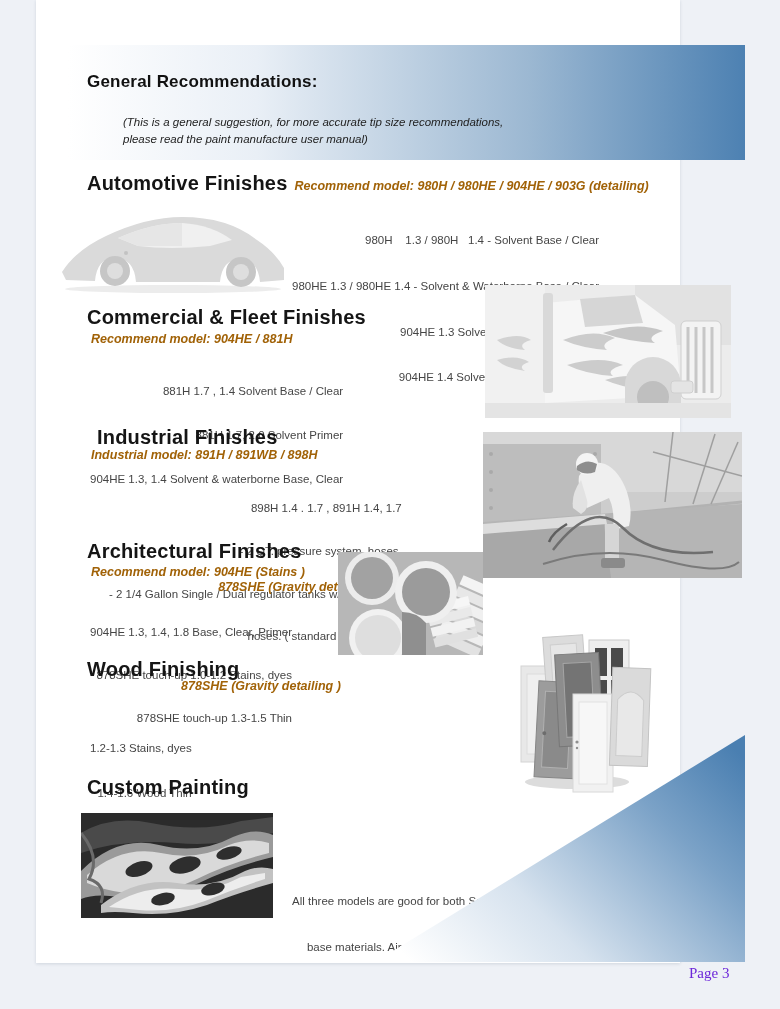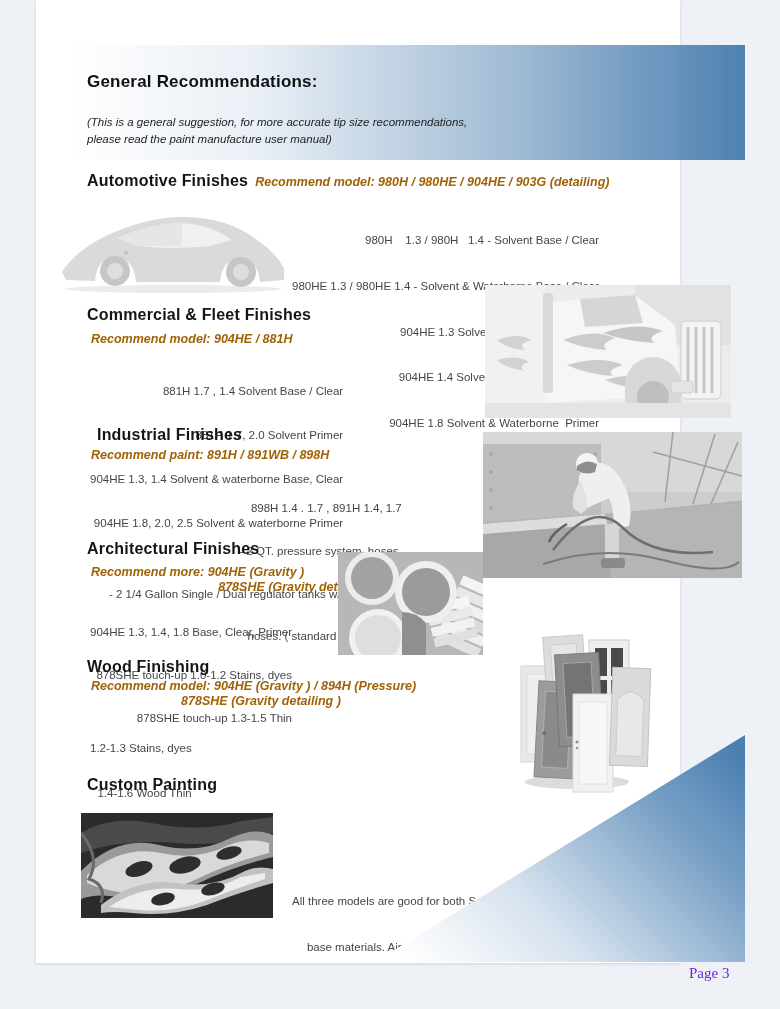--- a/index.html
+++ b/index.html
@@ -8,22 +8,22 @@
     background:#eef1f6;
     font-family:"Liberation Sans","DejaVu Sans",sans-serif;
     -webkit-font-smoothing:antialiased;
   }
   .abs{position:absolute;}
   .page{
     position:absolute;left:36px;top:0;width:644px;height:963px;
     background:#ffffff;box-shadow:0 1px 3px rgba(40,60,90,.15);
   }
   .h1{font-size:17px;font-weight:bold;color:#111;letter-spacing:.2px;}
-  .note{font-size:11.5px;font-style:italic;color:#222;line-height:1.5;}
-  .sec-title{font-size:16px;font-weight:bold;color:#151515;letter-spacing:.2px;}
+  .note{font-size:11.5px;font-style:italic;color:#222;line-height:1.5;margin-left:36px;}
+  .sec-title{font-size:20px;font-weight:bold;color:#151515;letter-spacing:.2px;}
   .rec{font-size:12.5px;font-weight:bold;font-style:italic;color:#a16207;line-height:15px;}
   .body{font-size:11.5px;color:#454545;white-space:pre;text-align:right;}
   .body div{white-space:pre;}
   .pad4{padding-left:4px;}
   .pad11{padding-left:11px;}
   .pagenum{font-family:"Liberation Serif","DejaVu Serif",serif;font-size:15px;color:#6d28d9;}
   .titleline{display:flex;align-items:baseline;gap:7px;}
   svg{display:block;}
 </style>
 </head>
@@ -58,30 +58,28 @@
         <circle cx="181" cy="74" r="8" fill="#dedede"></circle>
       <circle cx="66" cy="55" r="2" fill="#c2c2c2"></circle>
     </svg>
   </div>
 
   <div class="abs body" style="left:256px;top:203px;line-height:15.2px;">
     <div>980H    1.3 / 980H   1.4 - Solvent Base / Clear</div>
     <div>980HE 1.3 / 980HE 1.4 - Solvent &amp; Waterborne Base / Clear</div>
     <div>904HE 1.3 Solvent &amp; Waterborne Base</div>
     <div>904HE 1.4 Solvent &amp; Waterborne Clear</div>
-    <div>904HE 1.8 Solvent &amp; Waterborne  Primer</div>
   </div>
 
   <div class="abs sec-title" style="left:51px;top:306px;">Commercial &amp; Fleet Finishes</div>
   <div class="abs rec" style="left:55px;top:332px;">Recommend model: 904HE / 881H</div>
   <div class="abs body" style="left:54px;top:355px;line-height:14.6px;">
     <div>881H 1.7 , 1.4 Solvent Base / Clear</div>
     <div>881H 1.7, 2.0 Solvent Primer</div>
     <div>904HE 1.3, 1.4 Solvent &amp; waterborne Base, Clear</div>
-    <div>904HE 1.8, 2.0, 2.5 Solvent &amp; waterborne Primer</div>
   </div>
 
   <div class="abs" style="left:449px;top:285px;width:246px;height:133px;">
     <svg width="246" height="133" viewBox="0 0 246 133">
       <rect width="246" height="133" fill="#ececec"></rect>
       <rect x="150" y="0" width="96" height="60" fill="#e2e2e2"></rect>
       <rect x="0" y="0" width="60" height="133" fill="#f1f1f1"></rect>
       <path d="M60 18 L150 10 L190 40 L196 110 L60 118 Z" fill="#f6f6f6"></path>
       <polygon points="95,14 150,10 158,38 100,42" fill="#d6d6d6"></polygon>
       <rect x="196" y="36" width="40" height="78" rx="5" fill="#f3f3f3" stroke="#cfcfcf"></rect>
@@ -99,21 +97,21 @@
       <path d="M118 48 q34 -12 60 -2 q-18 6 -8 12 q-30 -2 -52 -10 Z" fill="#c6c6c6"></path>
       <path d="M120 95 q26 -8 44 0 q-14 4 -8 9 q-20 -2 -36 -9 Z" fill="#cccccc"></path>
       <path d="M140 100 a28 28 0 0 1 56 0 L196 118 L140 118 Z" fill="#d8d8d8"></path>
       <circle cx="168" cy="112" r="16" fill="#bfbfbf"></circle>
       <rect x="186" y="96" width="22" height="12" rx="3" fill="#e4e4e4" stroke="#cfcfcf"></rect>
       <rect x="0" y="118" width="246" height="15" fill="#e4e4e4"></rect>
     </svg>
   </div>
 
   <div class="abs sec-title" style="left:61px;top:426px;">Industrial Finishes</div>
-  <div class="abs rec" style="left:55px;top:448px;">Recommend paint: 891H / 891WB / 898H</div>
+  <div class="abs rec" style="left:55px;top:448px;">Industrial model: 891H / 891WB / 898H</div>
   <div class="abs body" style="left:57px;top:473px;line-height:14.2px;margin-left:12px;">
     <div>898H 1.4 . 1.7 , 891H 1.4, 1.7</div>
     <div class="pad4">- 2 QT. pressure system, hoses,</div>
     <div class="pad4">- 2 1/4 Gallon Single / Dual regulator tanks w/ customized</div>
     <div class="pad11">hoses. ( standard 2’ hose set )</div>
   </div>
 
   <div class="abs" style="left:447px;top:432px;width:259px;height:146px;">
     <svg width="259" height="146" viewBox="0 0 259 146">
       <rect width="259" height="146" fill="#cdcdcd"></rect>
@@ -145,21 +143,21 @@
       <rect x="122" y="92" width="14" height="36" fill="#d6d6d6"></rect>
       <rect x="118" y="126" width="24" height="10" rx="3" fill="#8a8a8a"></rect>
       <path d="M70 118 q40 -52 70 -22 t90 24" stroke="#6f6f6f" stroke-width="2.5" fill="none"></path>
       <path d="M60 132 q60 -20 120 -4 t76 2" stroke="#7a7a7a" stroke-width="2" fill="none"></path>
       <path d="M84 92 q-14 8 -18 18" stroke="#5f5f5f" stroke-width="2.5" fill="none"></path>
     </svg>
   </div>
 
   <div class="abs sec-title" style="left:51px;top:540px;">Architectural Finishes</div>
   <div class="abs rec" style="left:55px;top:565px;width:287px;">
-    <div>Recommend more: 904HE (Gravity )</div>
+    <div>Recommend model: 904HE (Stains )</div>
     <div style="text-align:right;">878SHE (Gravity detailing )</div>
   </div>
   <div class="abs body" style="left:54px;top:597px;line-height:14.2px;">
     <div>904HE 1.3, 1.4, 1.8 Base, Clear, Primer</div>
     <div>878SHE touch-up 1.0-1.2 Stains, dyes</div>
     <div>878SHE touch-up 1.3-1.5 Thin</div>
   </div>
 
   <div class="abs" style="left:302px;top:552px;width:145px;height:103px;">
     <svg width="145" height="103" viewBox="0 0 145 103">
@@ -183,21 +181,20 @@
       <circle cx="88" cy="40" r="31" fill="#efefef"></circle>
         <circle cx="88" cy="40" r="24" fill="#9b9b9b"></circle>
       <circle cx="40" cy="86" r="29" fill="#f1f1f1"></circle>
         <circle cx="40" cy="86" r="23" fill="#dedede"></circle>
       <path d="M64 60 a31 31 0 0 1 24 11 L88 103 L64 103 Z" fill="#8f8f8f"></path>
     </svg>
   </div>
 
   <div class="abs sec-title" style="left:51px;top:658px;">Wood Finishing</div>
   <div class="abs rec" style="left:55px;top:679px;width:340px;">
-    <div>Recommend model: 904HE (Gravity ) / 894H (Pressure)</div>
     <div style="text-align:center;">878SHE (Gravity detailing )</div>
   </div>
   <div class="abs body" style="left:54px;top:711px;line-height:15px;">
     <div>1.2-1.3 Stains, dyes</div>
     <div>1.4-1.6 Wood Thin</div>
     <div>1.8  Wood Thicker</div>
     <div>2.0, 2.5 Latex</div>
   </div>
 
   <div class="abs" style="left:479px;top:630px;width:137px;height:165px;">

